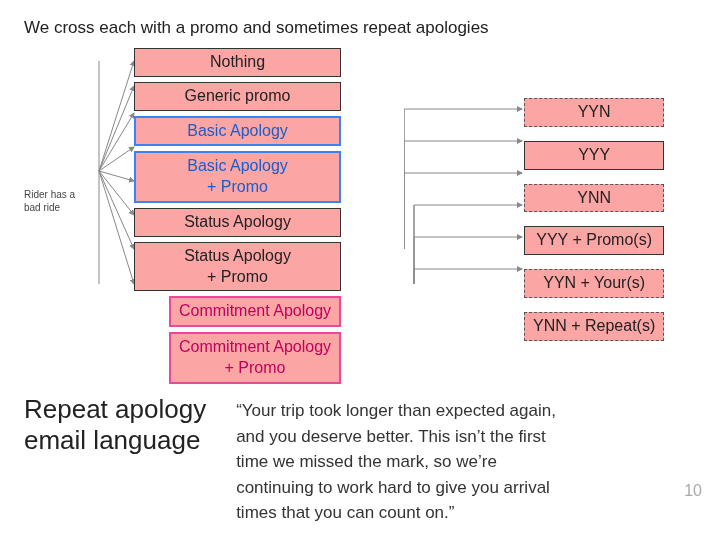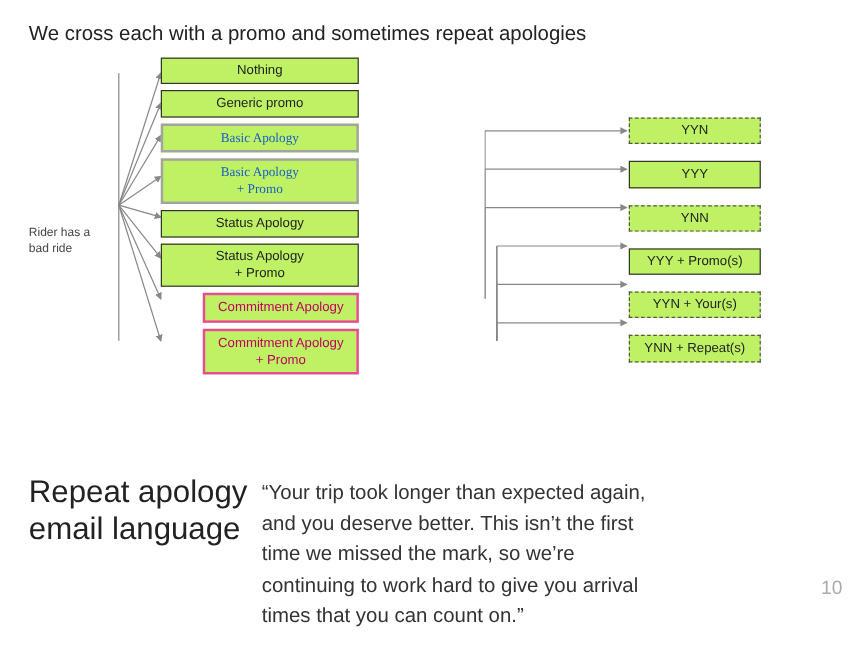--- a/index.html
+++ b/index.html
@@ -59,30 +59,30 @@
       position: absolute;
       left: 110px;
       top: 0;
       display: flex;
       flex-direction: column;
       gap: 5px;
     }
     .box {
       border: 1px solid #555;
       padding: 3px 8px;
-      font-size: 11px;
+      font-size: 16px;
       color: #222;
-      background: #bef264;
+      background: #fca5a5;
       min-width: 130px;
       text-align: center;
       line-height: 1.3;
     }
     .box-solid { border: 1.5px solid #333; }
     .box-dashed { border: 1.5px dashed #555; }
-    .box-blue { border: 2px solid #a3a3a3; color: #1a5dc8; font-family: Liberation Serif, serif; }
+    .box-blue { border: 2px solid #3b82f6; color: #1a5dc8; }
     .box-pink { border: 2px solid #ec4899; color: #c0005e; margin-left: 35px; }
 
     .right-panel {
       position: relative;
       width: 310px;
       height: 340px;
       margin-left: 10px;
     }
     .right-svg {
       position: absolute;
@@ -97,21 +97,21 @@
       top: 50px;
       display: flex;
       flex-direction: column;
       gap: 14px;
     }
     .bottom-section {
       display: flex;
       flex-direction: row;
       align-items: flex-start;
       margin-top: 6px;
-      gap: 12px;
+      gap: 30px;
     }
     .repeat-apology-label {
       font-size: 26px;
       font-weight: 300;
       color: #222;
       line-height: 1.2;
       min-width: 180px;
     }
     .quote-text {
       font-size: 17px;

